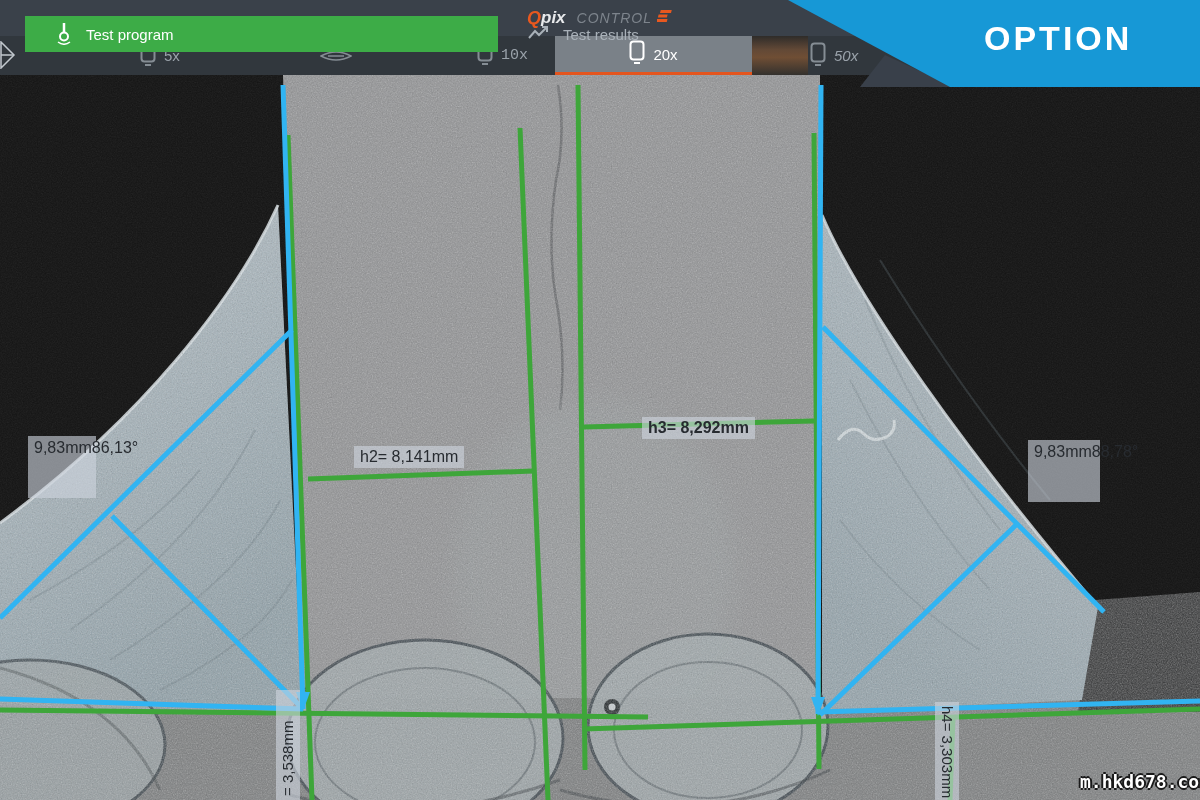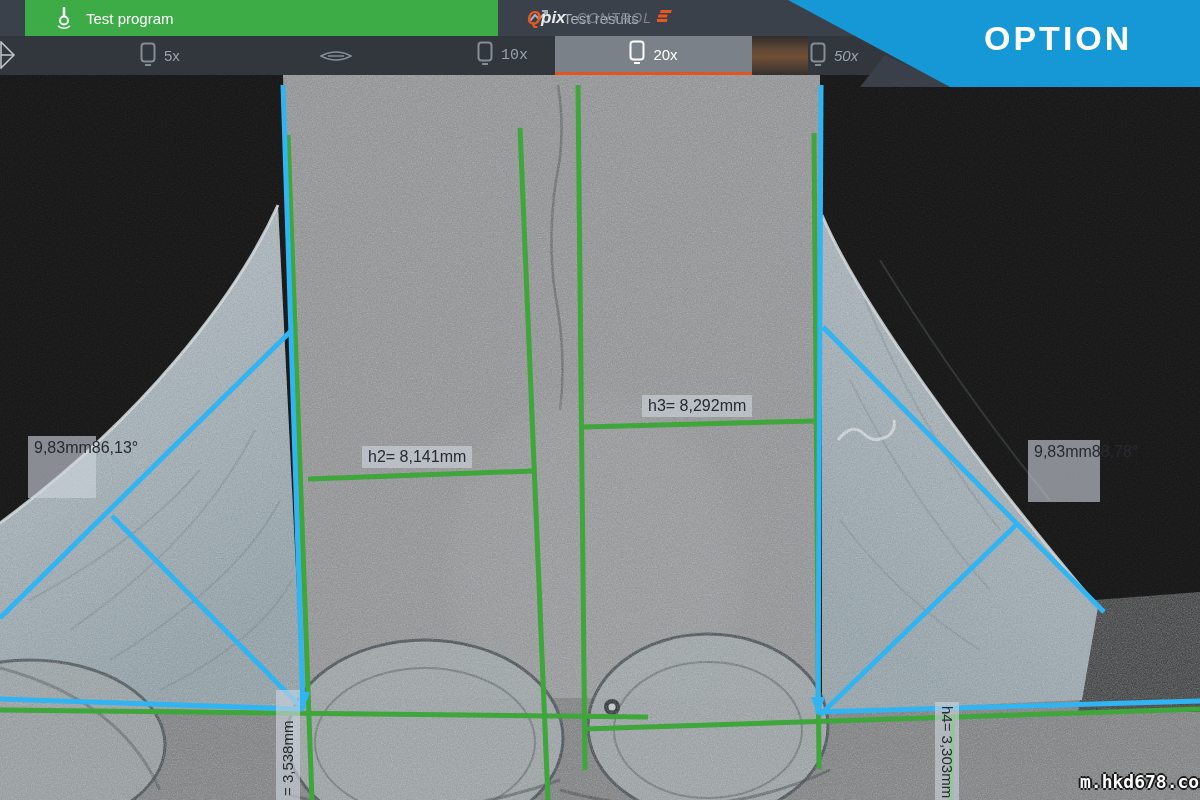--- a/index.html
+++ b/index.html
@@ -1,21 +1,21 @@
 <!DOCTYPE html>
 <html><head>
 <meta charset="utf-8">
 <style>
   html,body{margin:0;padding:0;background:#000;}
   .app{position:relative;width:1200px;height:800px;overflow:hidden;
        font-family:"Liberation Sans",sans-serif;background:#121212;}
 
   
   .header{position:absolute;left:0;top:0;width:1200px;height:36px;background:#3a414a;z-index:30;}
-  .tab{position:absolute;top:0;height:36px;display:flex;align-items:center;gap:13px;cursor:pointer;}
+  .tab{position:absolute;top:16px;height:36px;display:flex;align-items:center;gap:13px;cursor:pointer;}
   .tab-green{left:25px;width:473px;background:#3dac47;color:#fff;padding-left:30px;box-sizing:border-box;}
   .tab-plain{left:498px;width:300px;color:#a9b1b9;padding-left:30px;box-sizing:border-box;}
   .tab span{font-size:15px;}
   .logo{position:absolute;left:50%;top:0;height:36px;transform:translateX(-50%);
         display:flex;align-items:center;gap:5px;z-index:31;}
   .logo .q{color:#e8581f;font-weight:bold;font-style:italic;font-size:18px;letter-spacing:-1px;}
   .logo .pix{color:#e8eaec;font-weight:bold;font-style:italic;font-size:17px;margin-left:-4px;}
   .logo .ctl{color:#7d848c;font-style:italic;font-size:14px;letter-spacing:1px;margin-left:6px;}
 
   .toolbar{position:absolute;left:0;top:36px;width:1200px;height:39px;background:#31373d;z-index:29;}
@@ -154,22 +154,22 @@
     <g fill="#31b4f2">
       <polygon points="296,692 310,692 303,711"></polygon>
       <polygon points="811,697 825,697 818,716"></polygon>
     </g>
   </svg>
 
   <div class="mlabel twoline" style="left:28px;top:436px;width:56px;">
     <span>9,83mm</span>
     <span>86,13°</span>
   </div>
-  <div class="mlabel" style="left:362px;top:446px;">h2= 8,141mm</div>
-  <div class="mlabel" style="left:642px;top:395px;">h3= 8,292mm</div>
+  <div class="mlabel" style="left:354px;top:446px;">h2= 8,141mm</div>
+  <div class="mlabel" style="left:642px;top:417px;font-weight:bold;">h3= 8,292mm</div>
   <div class="mlabel twoline" style="left:1028px;top:440px;width:60px;">
     <span>9,83mm</span>
     <span>88,78°</span>
   </div>
   <div class="vwrap" style="left:276px;top:690px;">
     <div class="vlabel up">= 3,538mm</div>
   </div>
   <div class="vwrap" style="left:935px;top:702px;">
     <div class="vlabel down">h4= 3,303mm</div>
   </div>

